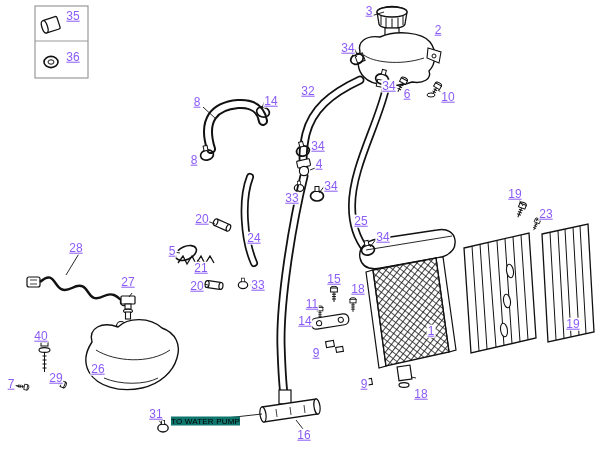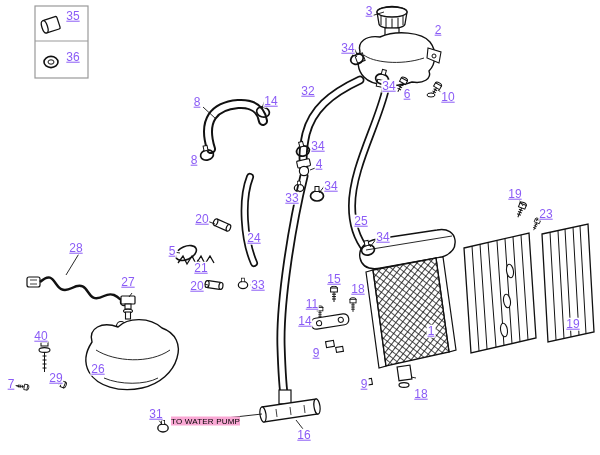--- a/index.html
+++ b/index.html
@@ -2,21 +2,21 @@
 <html><head>
 <meta charset="utf-8">
 <style>
   html,body{margin:0;padding:0;background:#fff;}
   .stage{position:relative;width:600px;height:455px;background:#fff;overflow:hidden;
          font-family:"Liberation Sans",sans-serif;}
   .stage svg{position:absolute;left:0;top:0;}
   .lbl{position:absolute;transform:translate(-50%,-50%);font-size:12px;color:#8b5cf6;
        background:#fff;padding:0 1px;line-height:1.05;white-space:nowrap;text-decoration:underline;}
   .note{position:absolute;transform:translate(0,-50%);font-size:8px;color:#000;
-        letter-spacing:.2px;white-space:nowrap;background:#f9a8d4;}
+        letter-spacing:.2px;white-space:nowrap;background:#0f766e;}
   .tO{fill:none;stroke:#111;stroke-linecap:round;}
   .tI{fill:none;stroke:#fff;stroke-linecap:round;}
 </style>
 </head>
 <body>
 
 <div class="stage">
 
 <svg width="600" height="455" viewBox="0 0 600 455" xmlns="http://www.w3.org/2000/svg">
   <defs>

